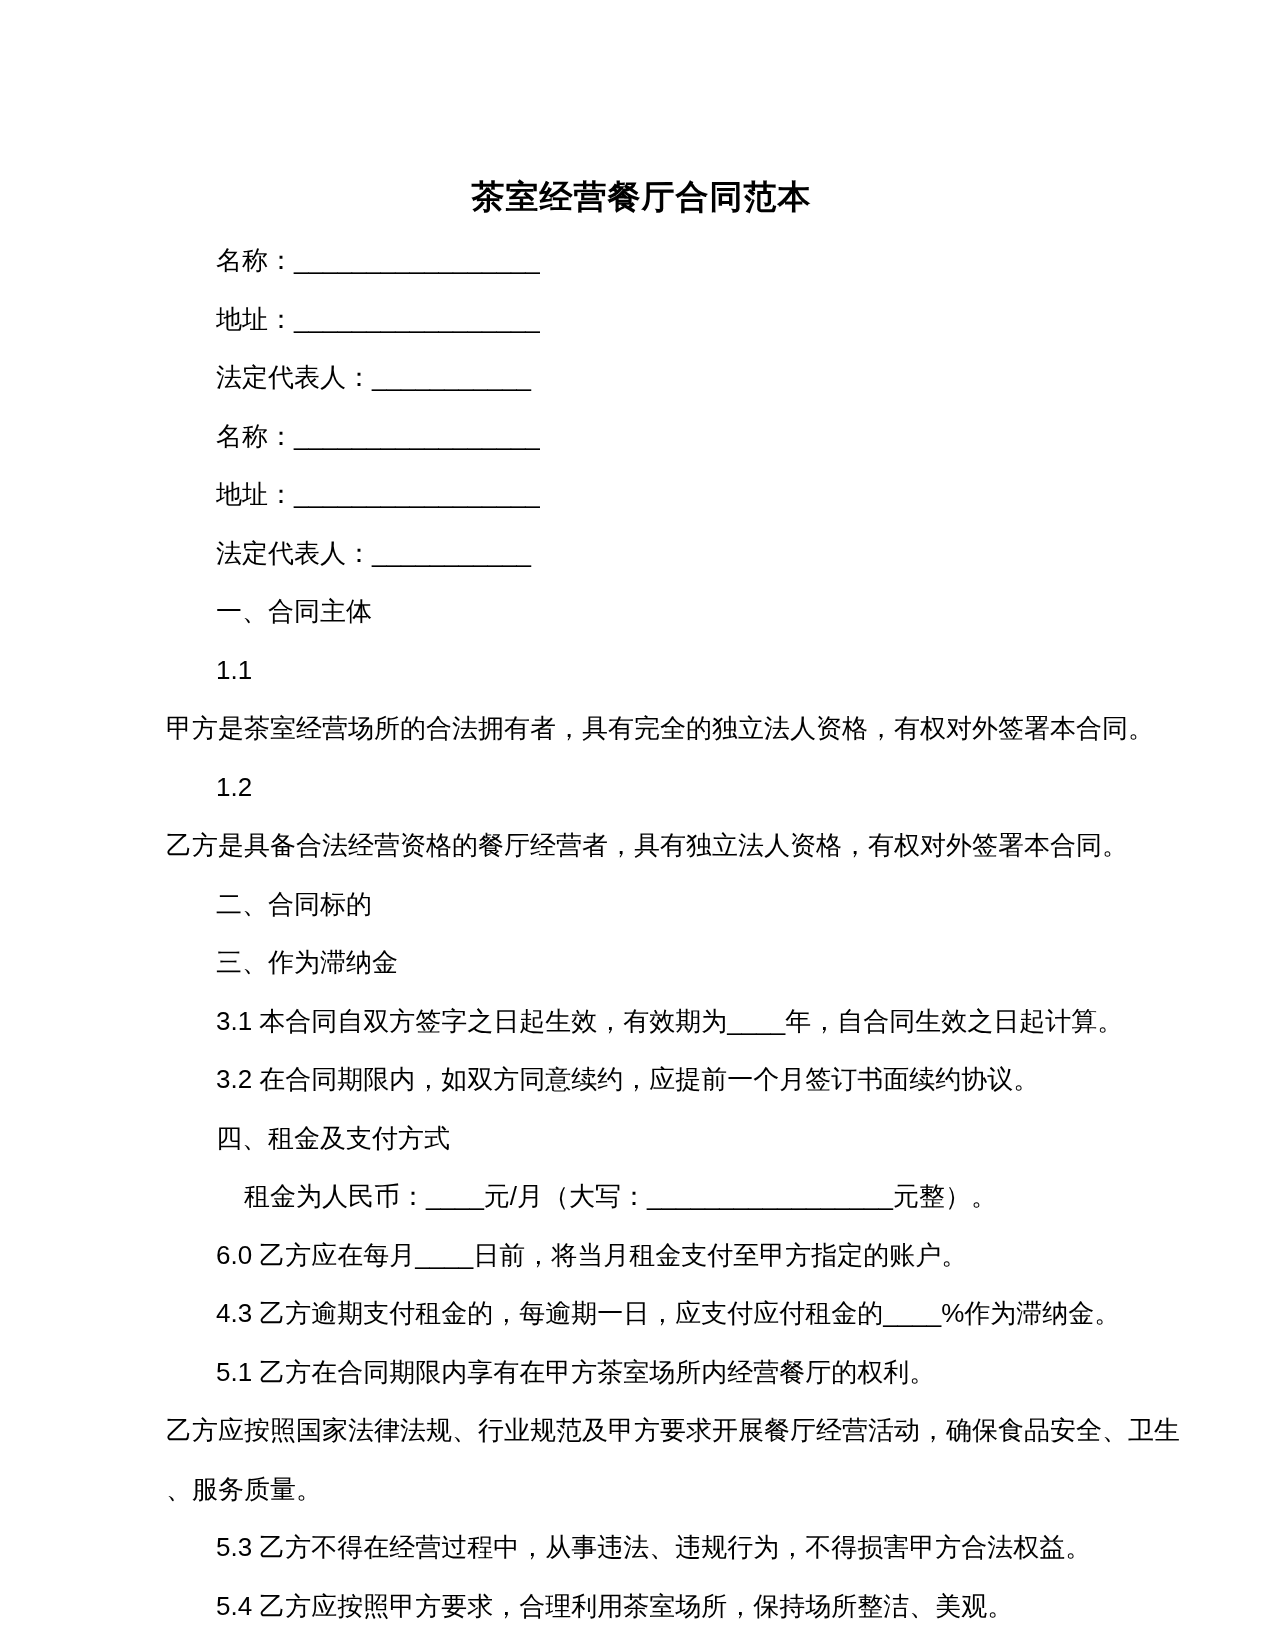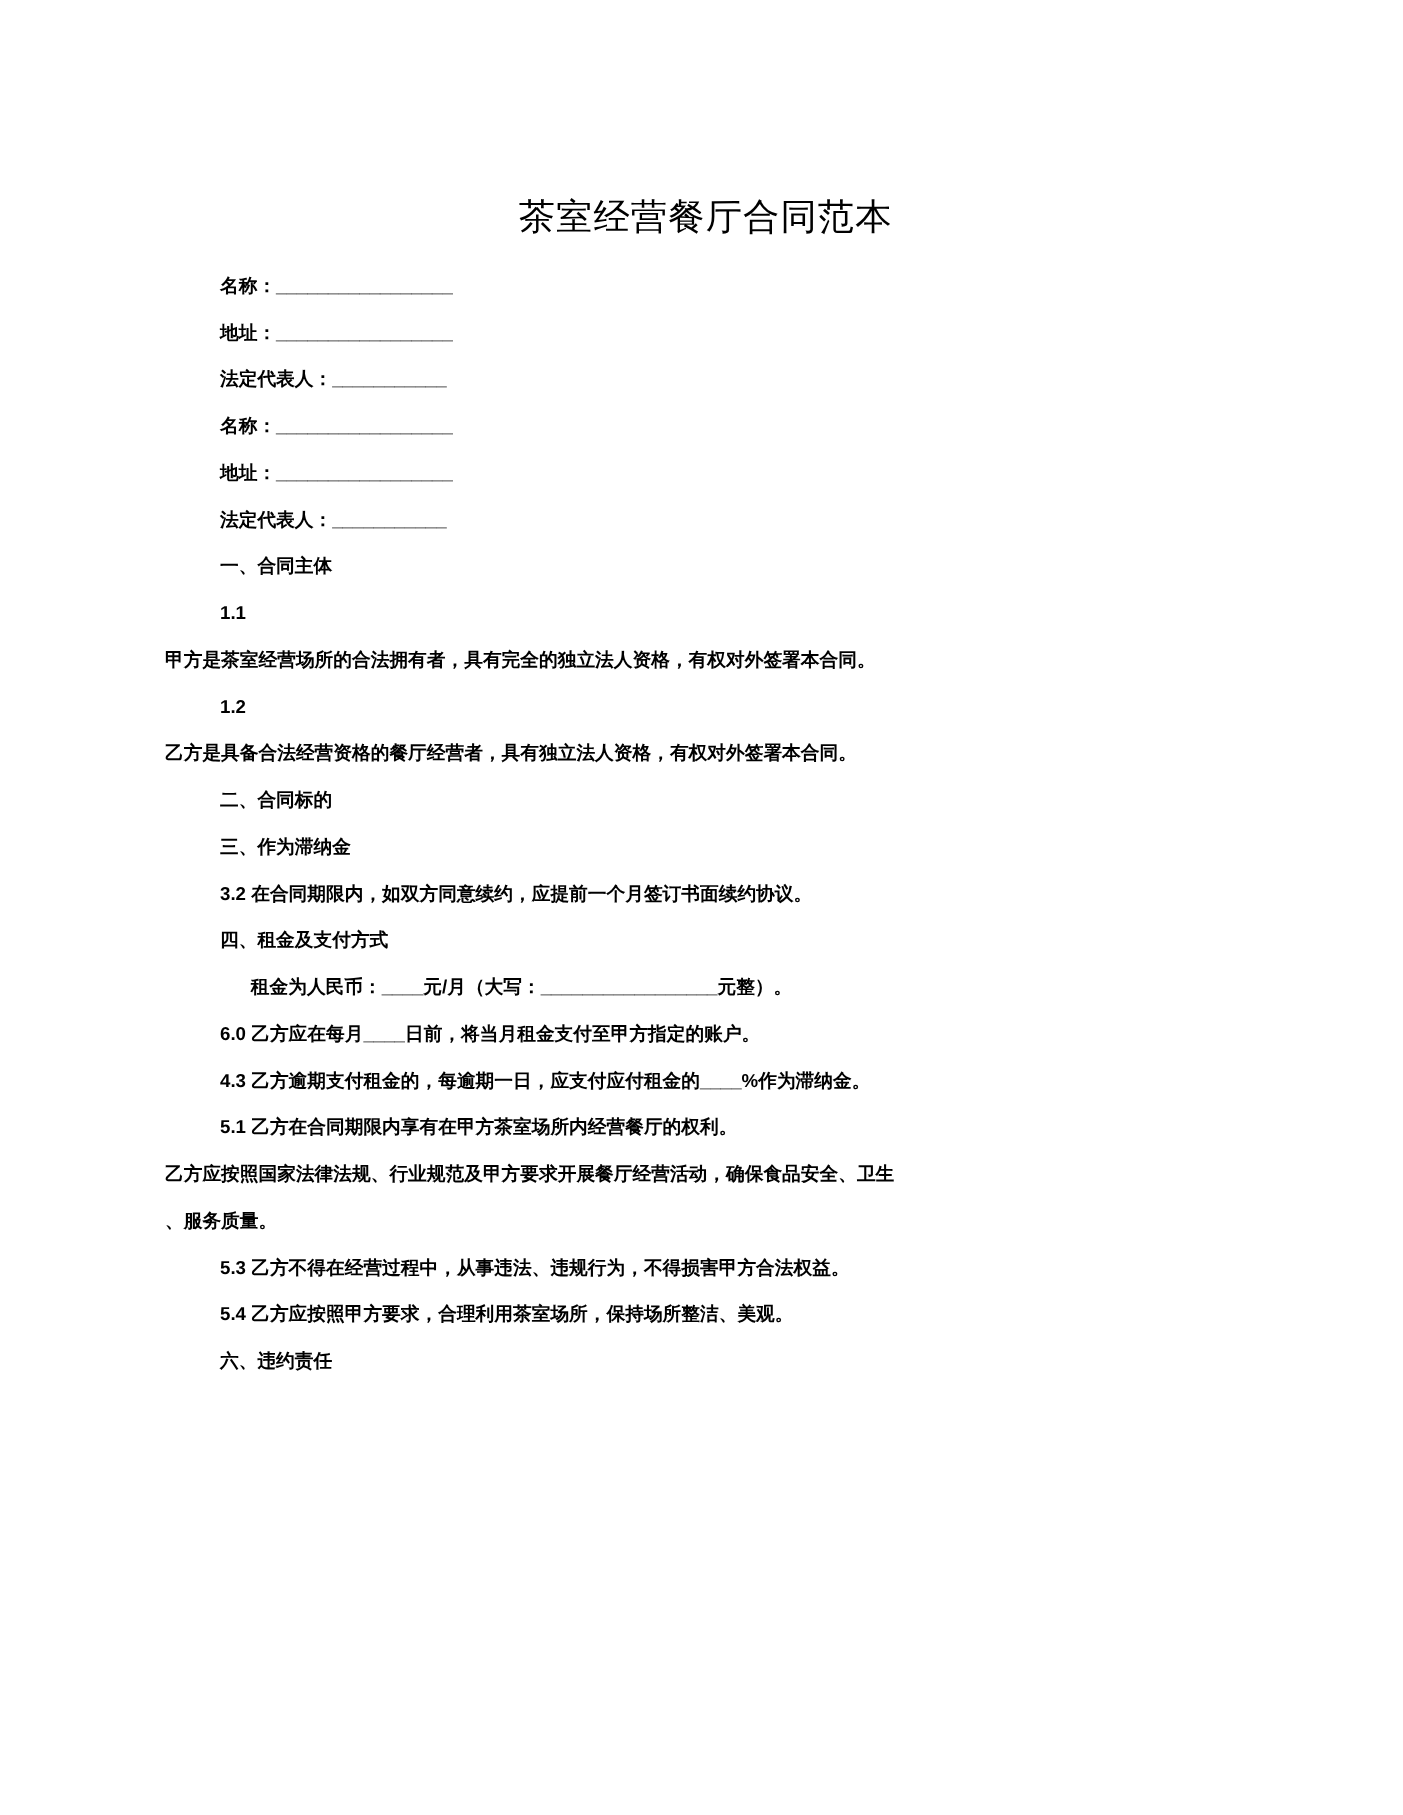--- a/index.html
+++ b/index.html
@@ -20,34 +20,34 @@
     left: 150px;
     top: 0;
     width: 983px;
     height: 1650px;
   }
   .doc-title {
     margin: 0;
     padding-top: 178px;
     text-align: center;
     font-size: 33px;
-    font-weight: 400;
+    font-weight: 700;
     line-height: 38px;
     letter-spacing: 1px;
     white-space: nowrap;
   }
   .doc-body {
     margin-top: 23px; 
   }
   .doc-body p {
-    margin: 0;
-    font-size: 17px;
+    margin: 16px;
+    font-size: 26px;
     line-height: 42.5px;
     white-space: nowrap;
-    font-weight: 700;
+    font-weight: 400;
   }
   .indent-2 { padding-left: 50px; }
   .indent-3 { padding-left: 78px; }
   .flush    { padding-left: 0; }
 </style>
 </head>
 <body>
 
 <div class="page">
   <h1 class="doc-title">茶室经营餐厅合同范本</h1>
@@ -58,20 +58,21 @@
       <p class="indent-2">名称：_________________</p>
       <p class="indent-2">地址：_________________</p>
       <p class="indent-2">法定代表人：___________</p>
       <p class="indent-2">一、合同主体</p>
       <p class="indent-2">1.1</p>
       <p class="flush">甲方是茶室经营场所的合法拥有者，具有完全的独立法人资格，有权对外签署本合同。</p>
       <p class="indent-2">1.2</p>
       <p class="flush">乙方是具备合法经营资格的餐厅经营者，具有独立法人资格，有权对外签署本合同。</p>
       <p class="indent-2">二、合同标的</p>
       <p class="indent-2">三、作为滞纳金</p>
+      <p class="indent-2">3.1 本合同自双方签字之日起生效，有效期为____年，自合同生效之日起计算。</p>
       <p class="indent-2">3.2 在合同期限内，如双方同意续约，应提前一个月签订书面续约协议。</p>
       <p class="indent-2">四、租金及支付方式</p>
       <p class="indent-3">租金为人民币：____元/月（大写：_________________元整）。</p>
       <p class="indent-2">6.0 乙方应在每月____日前，将当月租金支付至甲方指定的账户。</p>
       <p class="indent-2">4.3 乙方逾期支付租金的，每逾期一日，应支付应付租金的____%作为滞纳金。</p>
       <p class="indent-2">5.1 乙方在合同期限内享有在甲方茶室场所内经营餐厅的权利。</p>
       <p class="flush">乙方应按照国家法律法规、行业规范及甲方要求开展餐厅经营活动，确保食品安全、卫生</p>
       <p class="flush">、服务质量。</p>
       <p class="indent-2">5.3 乙方不得在经营过程中，从事违法、违规行为，不得损害甲方合法权益。</p>
       <p class="indent-2">5.4 乙方应按照甲方要求，合理利用茶室场所，保持场所整洁、美观。</p>

